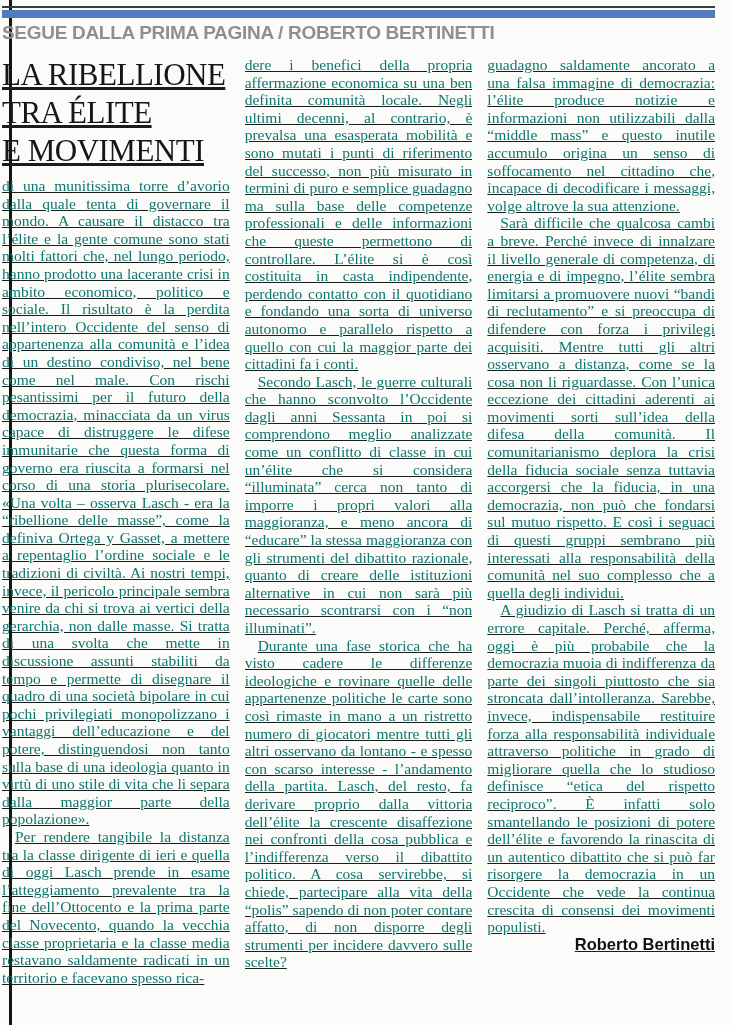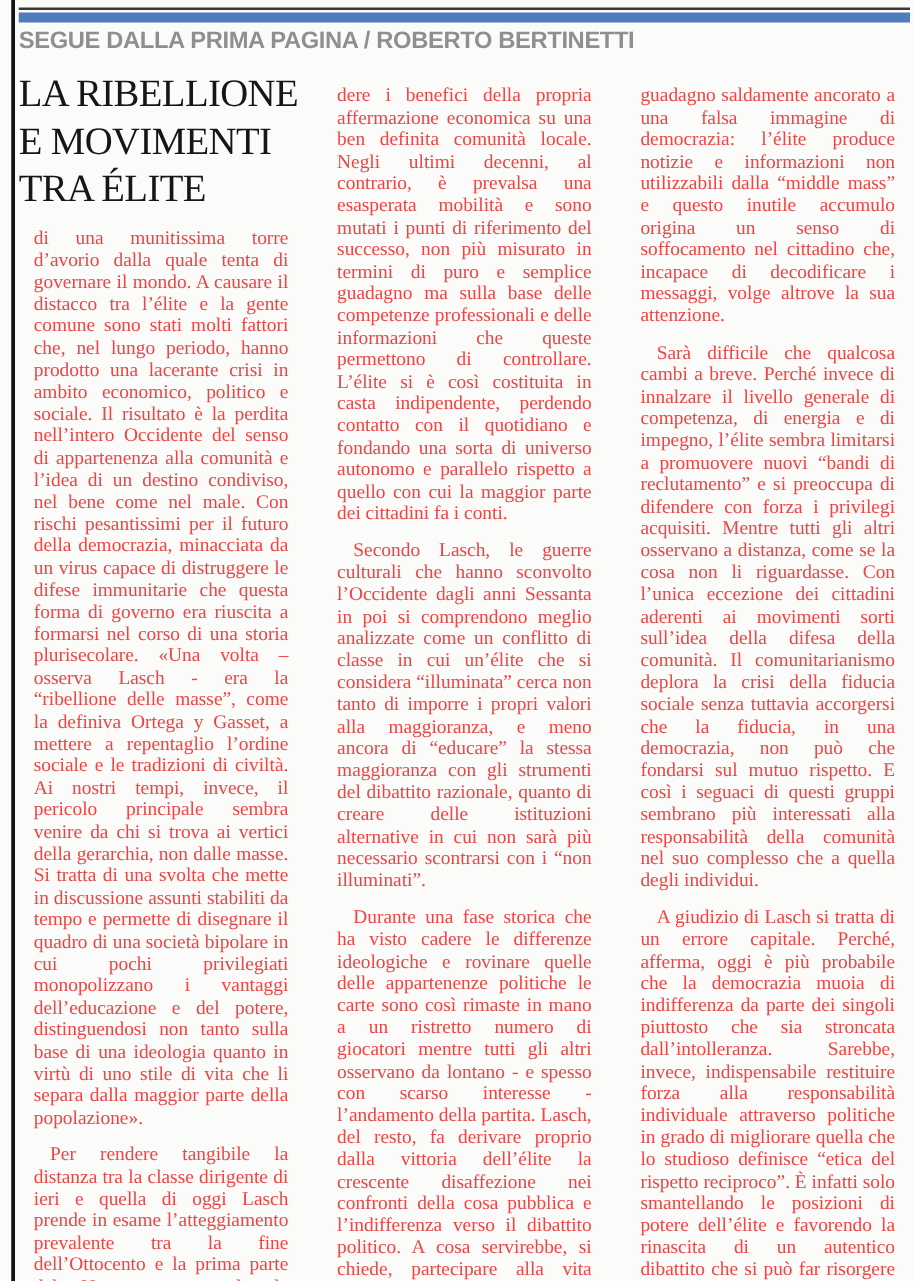--- a/index.html
+++ b/index.html
@@ -9,86 +9,86 @@
     font-family:"Liberation Serif", serif;
     color:#1c1c1c;
     overflow:hidden;
     position:relative;
   }
   .page{position:absolute;inset:0;}
   .left-rule{
     position:absolute;left:9px;top:0;bottom:0;width:3px;
     background:#141414;
   }
-  .content{position:absolute;left:15px;top:0;width:713px;height:829px;}
+  .content{position:absolute;left:2px;top:0;width:713px;height:829px;}
   .top-rule{
     position:absolute;left:0;top:6px;width:713px;height:2px;background:#3a3a3a;
   }
   .accent-bar{
     position:absolute;left:0;top:10px;width:713px;height:8px;background:#4f7cbd;
   }
   .kicker{
     position:absolute;left:0;top:22px;width:713px;
     font-family:"Liberation Sans", sans-serif;
     font-weight:bold;
     font-size:19px;
     letter-spacing:-0.3px;
     color:#8f8f8f;
     white-space:nowrap;
   }
   .columns{
     position:absolute;left:0;top:56px;width:713px;height:969px;
     display:flex;gap:15px;overflow:hidden;
   }
-  .col{width:228px;height:969px;overflow:hidden;}
+  .col{width:228px;height:969px;overflow:hidden;text-decoration:underline;}
   .headline{
     margin:0 0 7px 0;
     font-family:"Liberation Serif", serif;
     font-weight:normal;
     font-size:31px;
     line-height:38px;
     letter-spacing:-0.5px;
     color:#161616;
   }
   .headline .hl{display:block;white-space:nowrap;}
   .para{
-    margin:12px;
+    margin:0;
     font-size:15.5px;
     line-height:17.6px;
     text-align:justify;
-    color:#ef4444;
+    color:#0f766e;
   }
   .para.indent{text-indent:13px;}
   .byline{
     font-family:"Liberation Sans", sans-serif;
     font-weight:bold;
     font-size:16.5px;
     line-height:17.6px;
-    text-align:left;
+    text-align:right;
     color:#111;
   }
 </style>
 </head>
 <body>
 
 <div class="page">
   <div class="left-rule"></div>
 
   <div class="content">
     <div class="top-rule"></div>
     <div class="accent-bar"></div>
     <div class="kicker">SEGUE DALLA PRIMA PAGINA / ROBERTO BERTINETTI</div>
 
     <div class="columns">
 
       <div class="col">
         <h1 class="headline">
           <span class="hl">LA RIBELLIONE</span>
+          <span class="hl">TRA ÉLITE</span>
           <span class="hl">E MOVIMENTI</span>
-          <span class="hl">TRA ÉLITE</span>
         </h1>
         <p class="para">di una munitissima torre d’avorio dalla quale tenta di governare il mondo. A causare il distacco tra l’élite e la gente comune sono stati molti fattori che, nel lungo periodo, hanno prodotto una lacerante crisi in ambito economico, politico e sociale. Il risultato è la perdita nell’intero Occidente del senso di appartenenza alla comunità e l’idea di un destino condiviso, nel bene come nel male. Con rischi pesantissimi per il futuro della democrazia, minacciata da un virus capace di distruggere le difese immunitarie che questa forma di governo era riuscita a formarsi nel corso di una storia plurisecolare. «Una volta – osserva Lasch - era la “ribellione delle masse”, come la definiva Ortega y Gasset, a mettere a repentaglio l’ordine sociale e le tradizioni di civiltà. Ai nostri tempi, invece, il pericolo principale sembra venire da chi si trova ai vertici della gerarchia, non dalle masse. Si tratta di una svolta che mette in discussione assunti stabiliti da tempo e permette di disegnare il quadro di una società bipolare in cui pochi privilegiati monopolizzano i vantaggi dell’educazione e del potere, distinguendosi non tanto sulla base di una ideologia quanto in virtù di uno stile di vita che li separa dalla maggior parte della popolazione».</p>
         <p class="para indent">Per rendere tangibile la distanza tra la classe dirigente di ieri e quella di oggi Lasch prende in esame l’atteggiamento prevalente tra la fine dell’Ottocento e la prima parte del Novecento, quando la vecchia classe proprietaria e la classe media restavano saldamente radicati in un territorio e facevano spesso rica-</p>
       </div>
 
       <div class="col">
         <p class="para">dere i benefici della propria affermazione economica su una ben definita comunità locale. Negli ultimi decenni, al contrario, è prevalsa una esasperata mobilità e sono mutati i punti di riferimento del successo, non più misurato in termini di puro e semplice guadagno ma sulla base delle competenze professionali e delle informazioni che queste permettono di controllare. L’élite si è così costituita in casta indipendente, perdendo contatto con il quotidiano e fondando una sorta di universo autonomo e parallelo rispetto a quello con cui la maggior parte dei cittadini fa i conti.</p>
         <p class="para indent">Secondo Lasch, le guerre culturali che hanno sconvolto l’Occidente dagli anni Sessanta in poi si comprendono meglio analizzate come un conflitto di classe in cui un’élite che si considera “illuminata” cerca non tanto di imporre i propri valori alla maggioranza, e meno ancora di “educare” la stessa maggioranza con gli strumenti del dibattito razionale, quanto di creare delle istituzioni alternative in cui non sarà più necessario scontrarsi con i “non illuminati”.</p>
         <p class="para indent">Durante una fase storica che ha visto cadere le differenze ideologiche e rovinare quelle delle appartenenze politiche le carte sono così rimaste in mano a un ristretto numero di giocatori mentre tutti gli altri osservano da lontano - e spesso con scarso interesse - l’andamento della partita. Lasch, del resto, fa derivare proprio dalla vittoria dell’élite la crescente disaffezione nei confronti della cosa pubblica e l’indifferenza verso il dibattito politico. A cosa servirebbe, si chiede, partecipare alla vita della “polis” sapendo di non poter contare affatto, di non disporre degli strumenti per incidere davvero sulle scelte?</p>
       </div>

